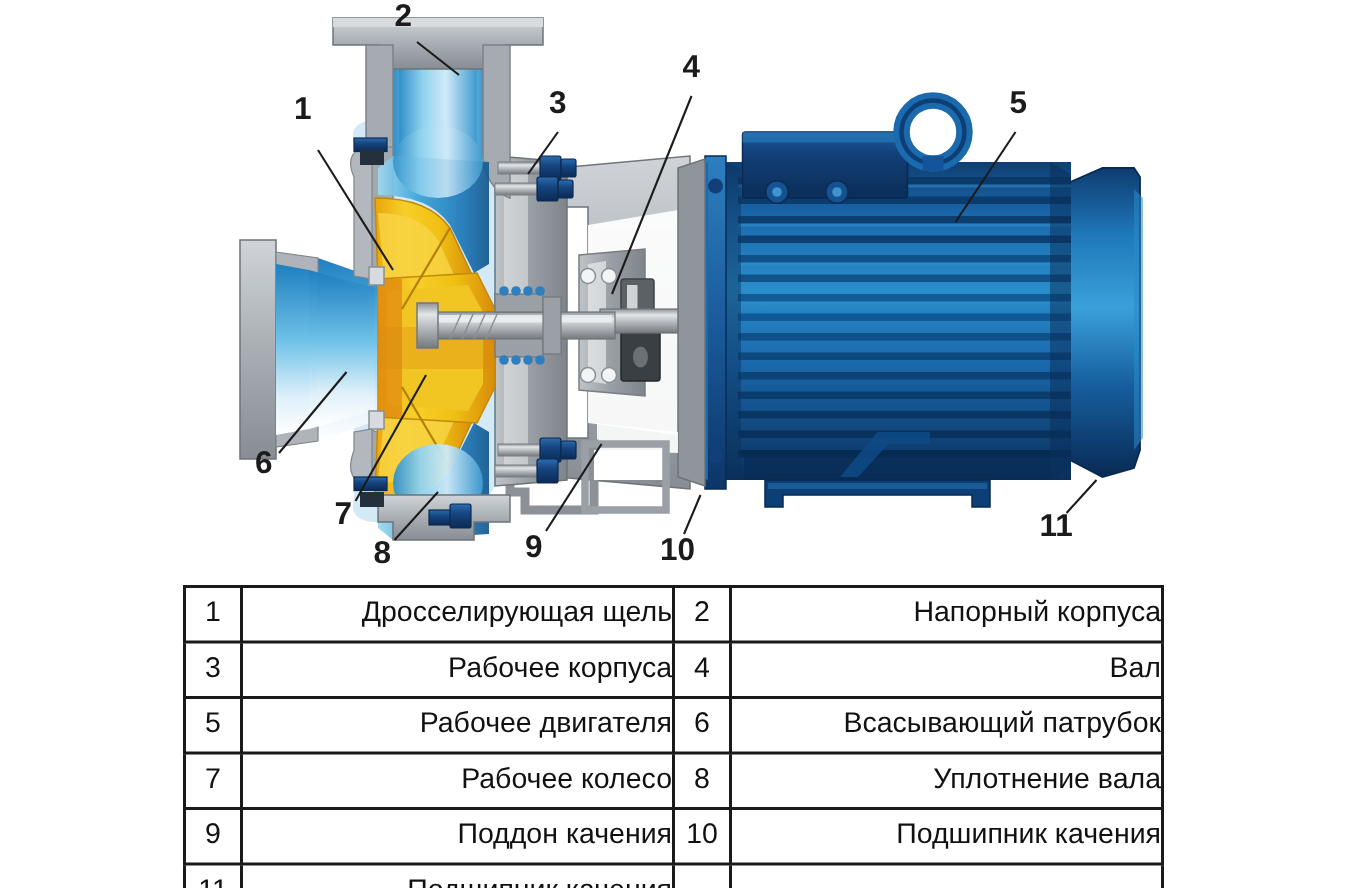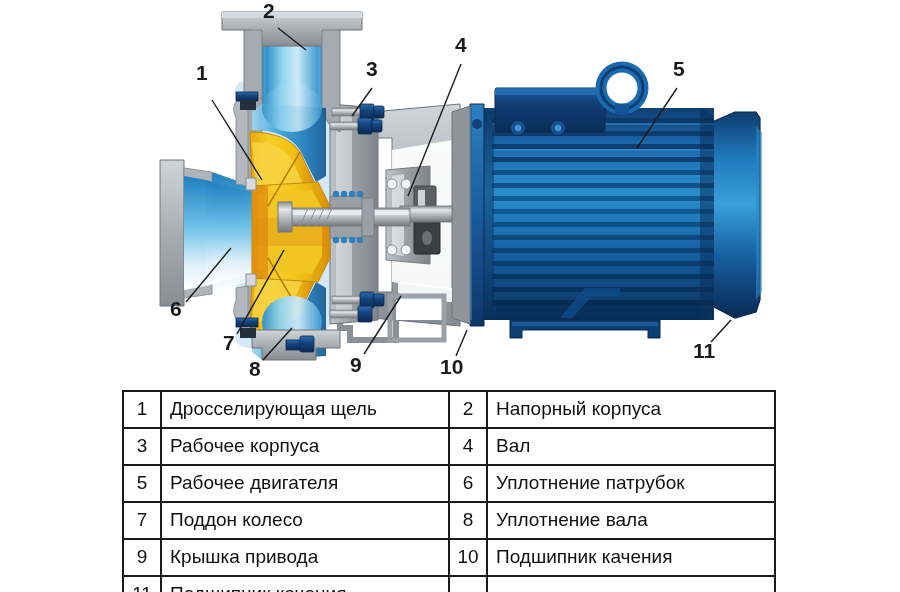--- a/index.html
+++ b/index.html
@@ -37,21 +37,21 @@
     font-family:"Liberation Sans","DejaVu Sans",sans-serif;
     color:#111;
   }
   #legend td.num{
     width:36px;
     text-align:center;
     padding:0 4px 2px 4px;
   }
   #legend td.lbl{
     padding-left:8px;
-    text-align:left;
+    text-align:right;
     white-space:nowrap;
   }
   #legend col.c-n{width:38px;}
   #legend col.c-l{width:288px;}
 </style>
 </head>
 <body>
 
 <div id="stage">
 
@@ -386,31 +386,31 @@
       <tr>
         <td class="num">3</td>
         <td class="lbl">Рабочее корпуса</td>
         <td class="num">4</td>
         <td class="lbl">Вал</td>
       </tr>
       <tr>
         <td class="num">5</td>
         <td class="lbl">Рабочее двигателя</td>
         <td class="num">6</td>
-        <td class="lbl">Уплотнение патрубок</td>
+        <td class="lbl">Всасывающий патрубок</td>
       </tr>
       <tr>
         <td class="num">7</td>
-        <td class="lbl">Поддон колесо</td>
+        <td class="lbl">Рабочее колесо</td>
         <td class="num">8</td>
         <td class="lbl">Уплотнение вала</td>
       </tr>
       <tr>
         <td class="num">9</td>
-        <td class="lbl">Крышка привода</td>
+        <td class="lbl">Поддон качения</td>
         <td class="num">10</td>
         <td class="lbl">Подшипник качения</td>
       </tr>
       <tr>
         <td class="num">11</td>
         <td class="lbl">Подшипник качения</td>
         <td class="num"></td>
         <td class="lbl"></td>
       </tr>
     </tbody>

